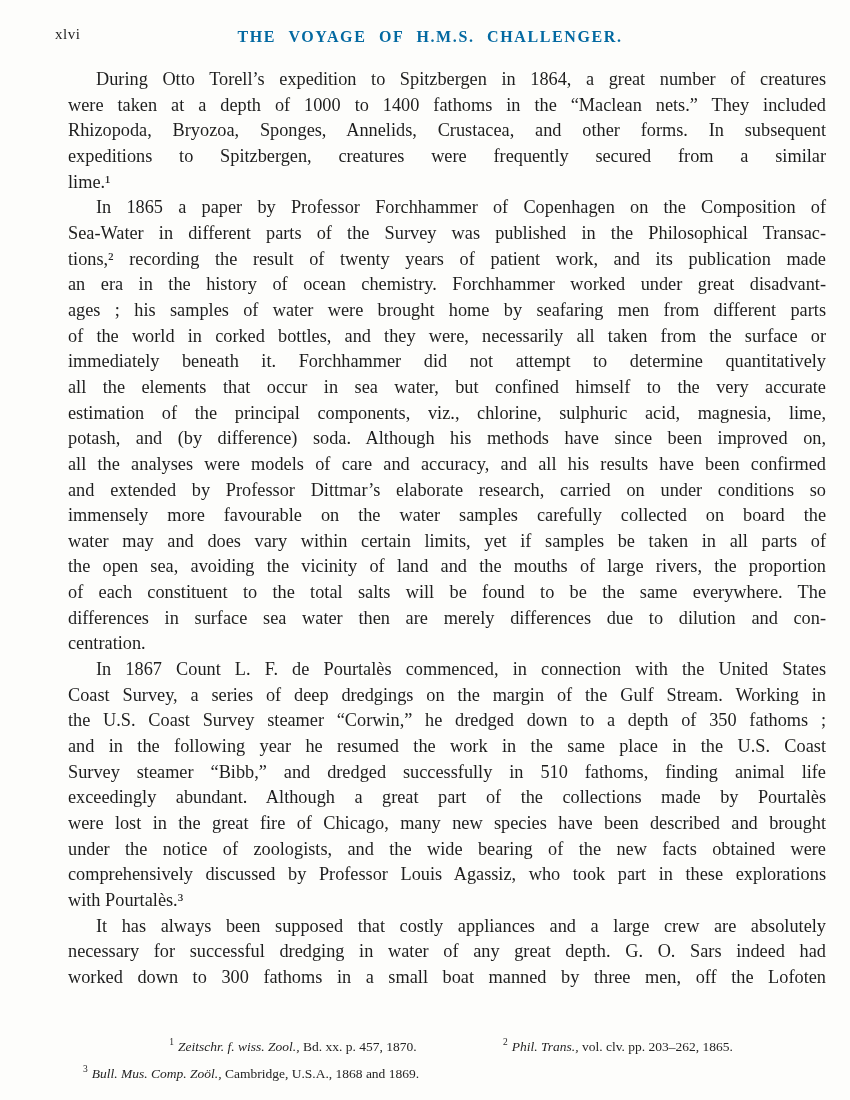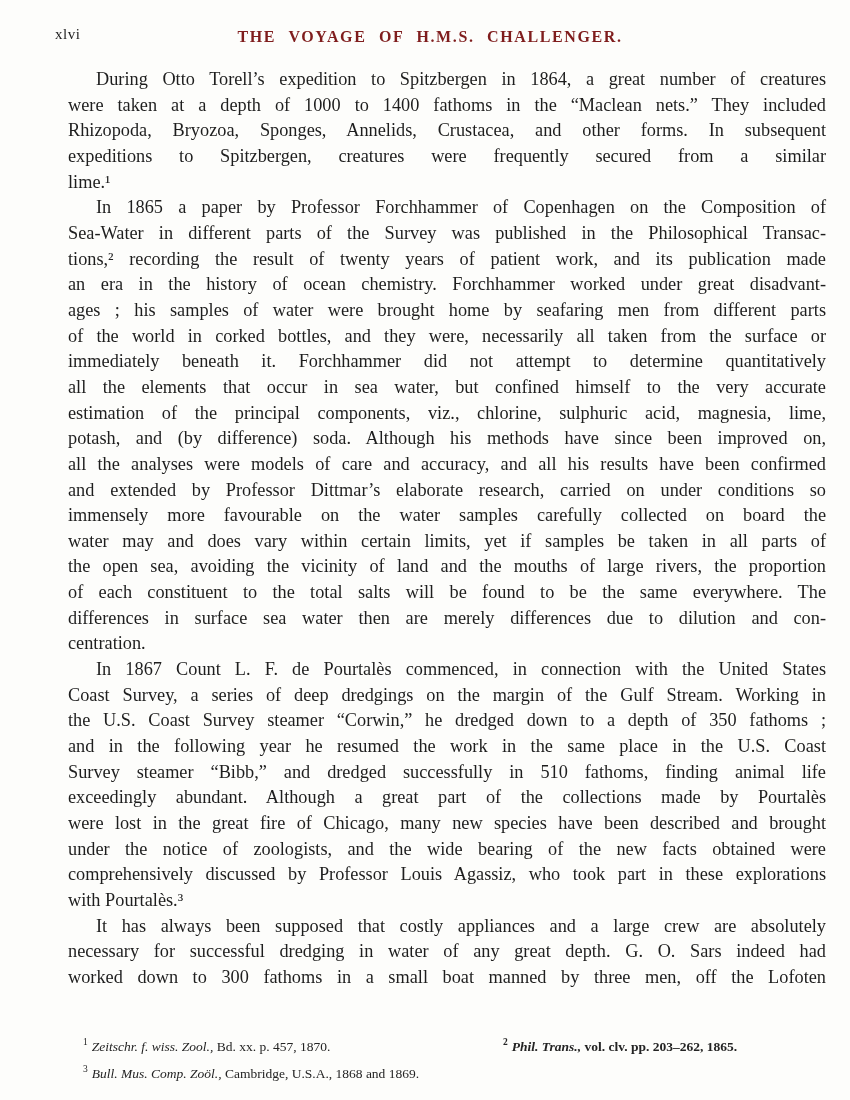--- a/index.html
+++ b/index.html
@@ -24,21 +24,21 @@
   .header-title {
     position: absolute;
     left: 10px;
     right: 0;
     top: 28px;
     text-align: center;
     font-weight: 700;
     font-size: 16px;
     letter-spacing: 1.6px;
     word-spacing: 7px;
-    color: #7f1d1d;
+    color: #0369a1;
   }
   .body-text {
     position: absolute;
     left: 48px;
     top: 67px;
     width: 758px;
     margin-left: 20px;
   }
   .para { margin: 0; padding: 0; }
   .line {
@@ -55,22 +55,22 @@
     left: 48px;
     top: 1031px;
     width: 760px;
     color: #242424;
   }
   .fn {
     font-size: 13.5px;
     line-height: 22px;
   }
   .fn-row { display: flex; }
-  .fn-first { flex: 0 0 455px; padding-left: 35px; box-sizing: border-box; }
-  .fn-second { flex: 1; font-weight: bold; }
+  .fn-first { flex: 0 0 455px; padding-left: 35px; box-sizing: border-box; text-align: center; }
+  .fn-second { flex: 1; }
   .fn-third { padding-left: 35px; }
   .fn sup {
     font-size: 9.5px;
     vertical-align: super;
     margin-right: 4px;
   }
   .fn i { font-style: italic; }
 </style>
 </head>
 <body>

